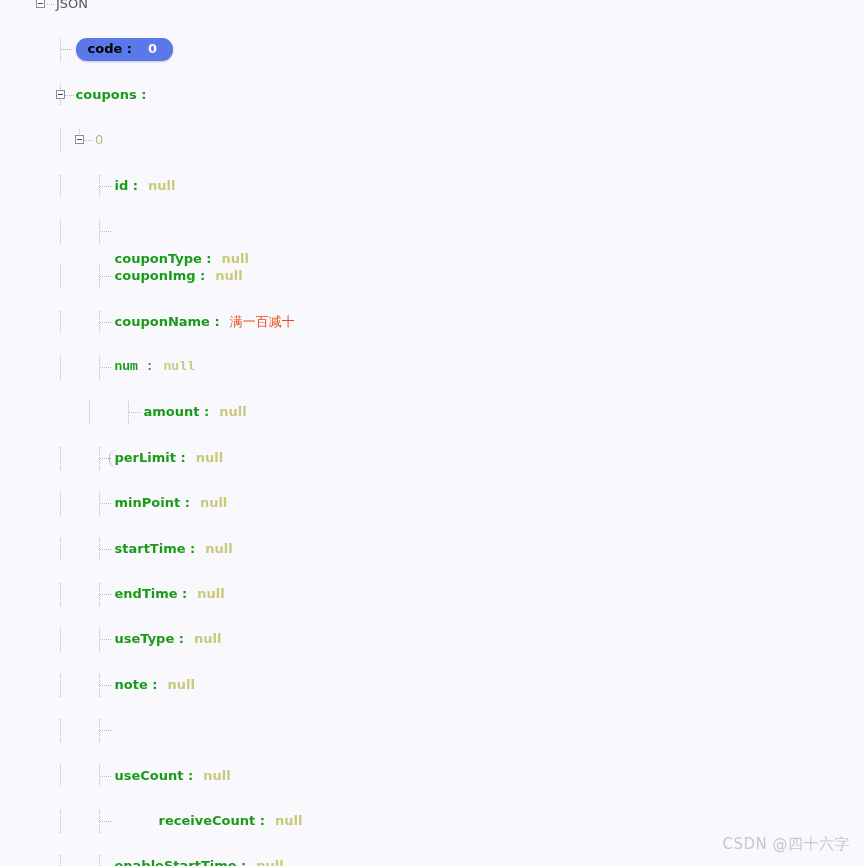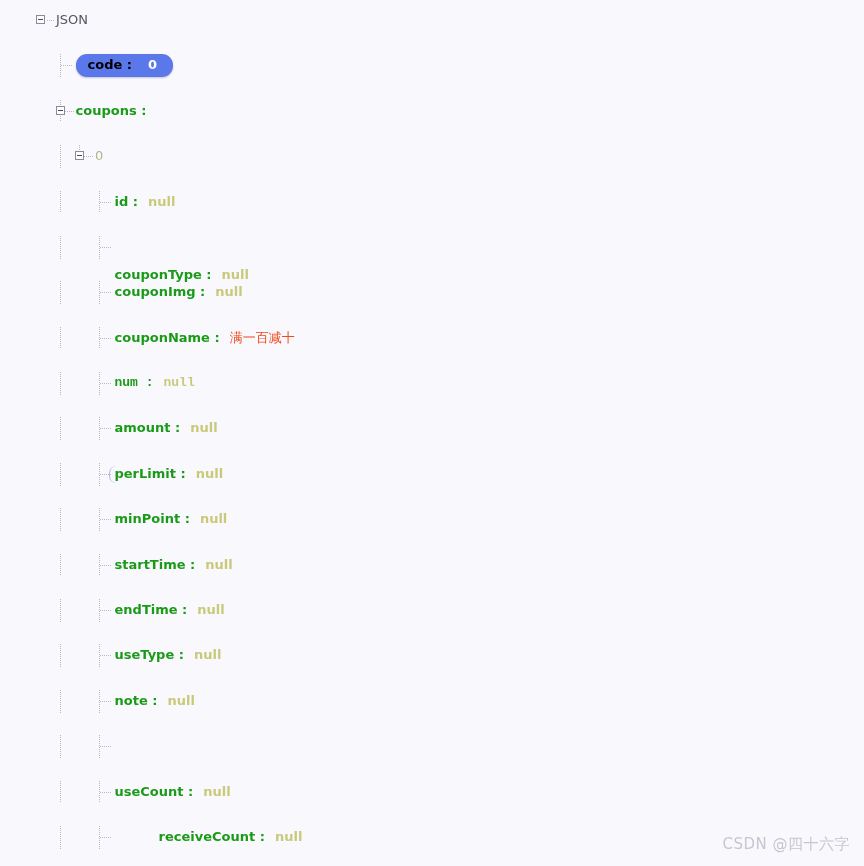--- a/index.html
+++ b/index.html
@@ -13,21 +13,21 @@
     height: 866px;
     position: relative;
     overflow: hidden;
     font-family: "DejaVu Sans", "Liberation Sans", sans-serif;
     -webkit-font-smoothing: none;
   }
 
   #tree {
     position: absolute;
     left: 0;
-    top: 16px;
+    top: 0;
     width: 864px;
   }
 
   
   .row {
     position: relative;
     height: 22.7px;
     line-height: 22.7px;
     white-space: nowrap;
     font-size: 13px;
@@ -208,21 +208,21 @@
       <div class="vline" style="left: 98.5px;"></div>
       <div class="hline" style="left: 99.5px; width: 11px;"></div>
       <span class="rowtext" style="left: 114.5px;"><span class="key">couponName</span><span class="colon"> :</span><span class="strval">满一百减十</span></span>
     </div>
     <div class="row" style="top: 174.6px;">
       <div class="vline" style="left: 59.5px;"></div>
       <div class="vline" style="left: 98.5px;"></div>
       <div class="hline" style="left: 99.5px; width: 11px;"></div>
       <span class="rowtext" style="left: 114.5px; font-family: Liberation Mono, monospace;"><span class="key">num</span><span class="colon"> :</span><span class="nullval">null</span></span>
     </div>
-    <div class="row" style="top: 197.3px;">
+    <div class="row" style="top: 197.3px; margin-left: 29px;">
       <div class="vline" style="left: 59.5px;"></div>
       <div class="vline" style="left: 98.5px;"></div>
       <div class="hline" style="left: 99.5px; width: 11px;"></div>
       <span class="rowtext" style="left: 114.5px;"><span class="key">amount</span><span class="colon"> :</span><span class="nullval">null</span></span>
     </div>
     <div class="row" style="top: 220px; text-align: center;">
       <div class="vline" style="left: 59.5px;"></div>
       <div class="vline" style="left: 98.5px;"></div>
       <div class="hline" style="left: 99.5px; width: 11px;"></div>
       <div class="caret-artifact" style="left: 108.5px;"></div>

